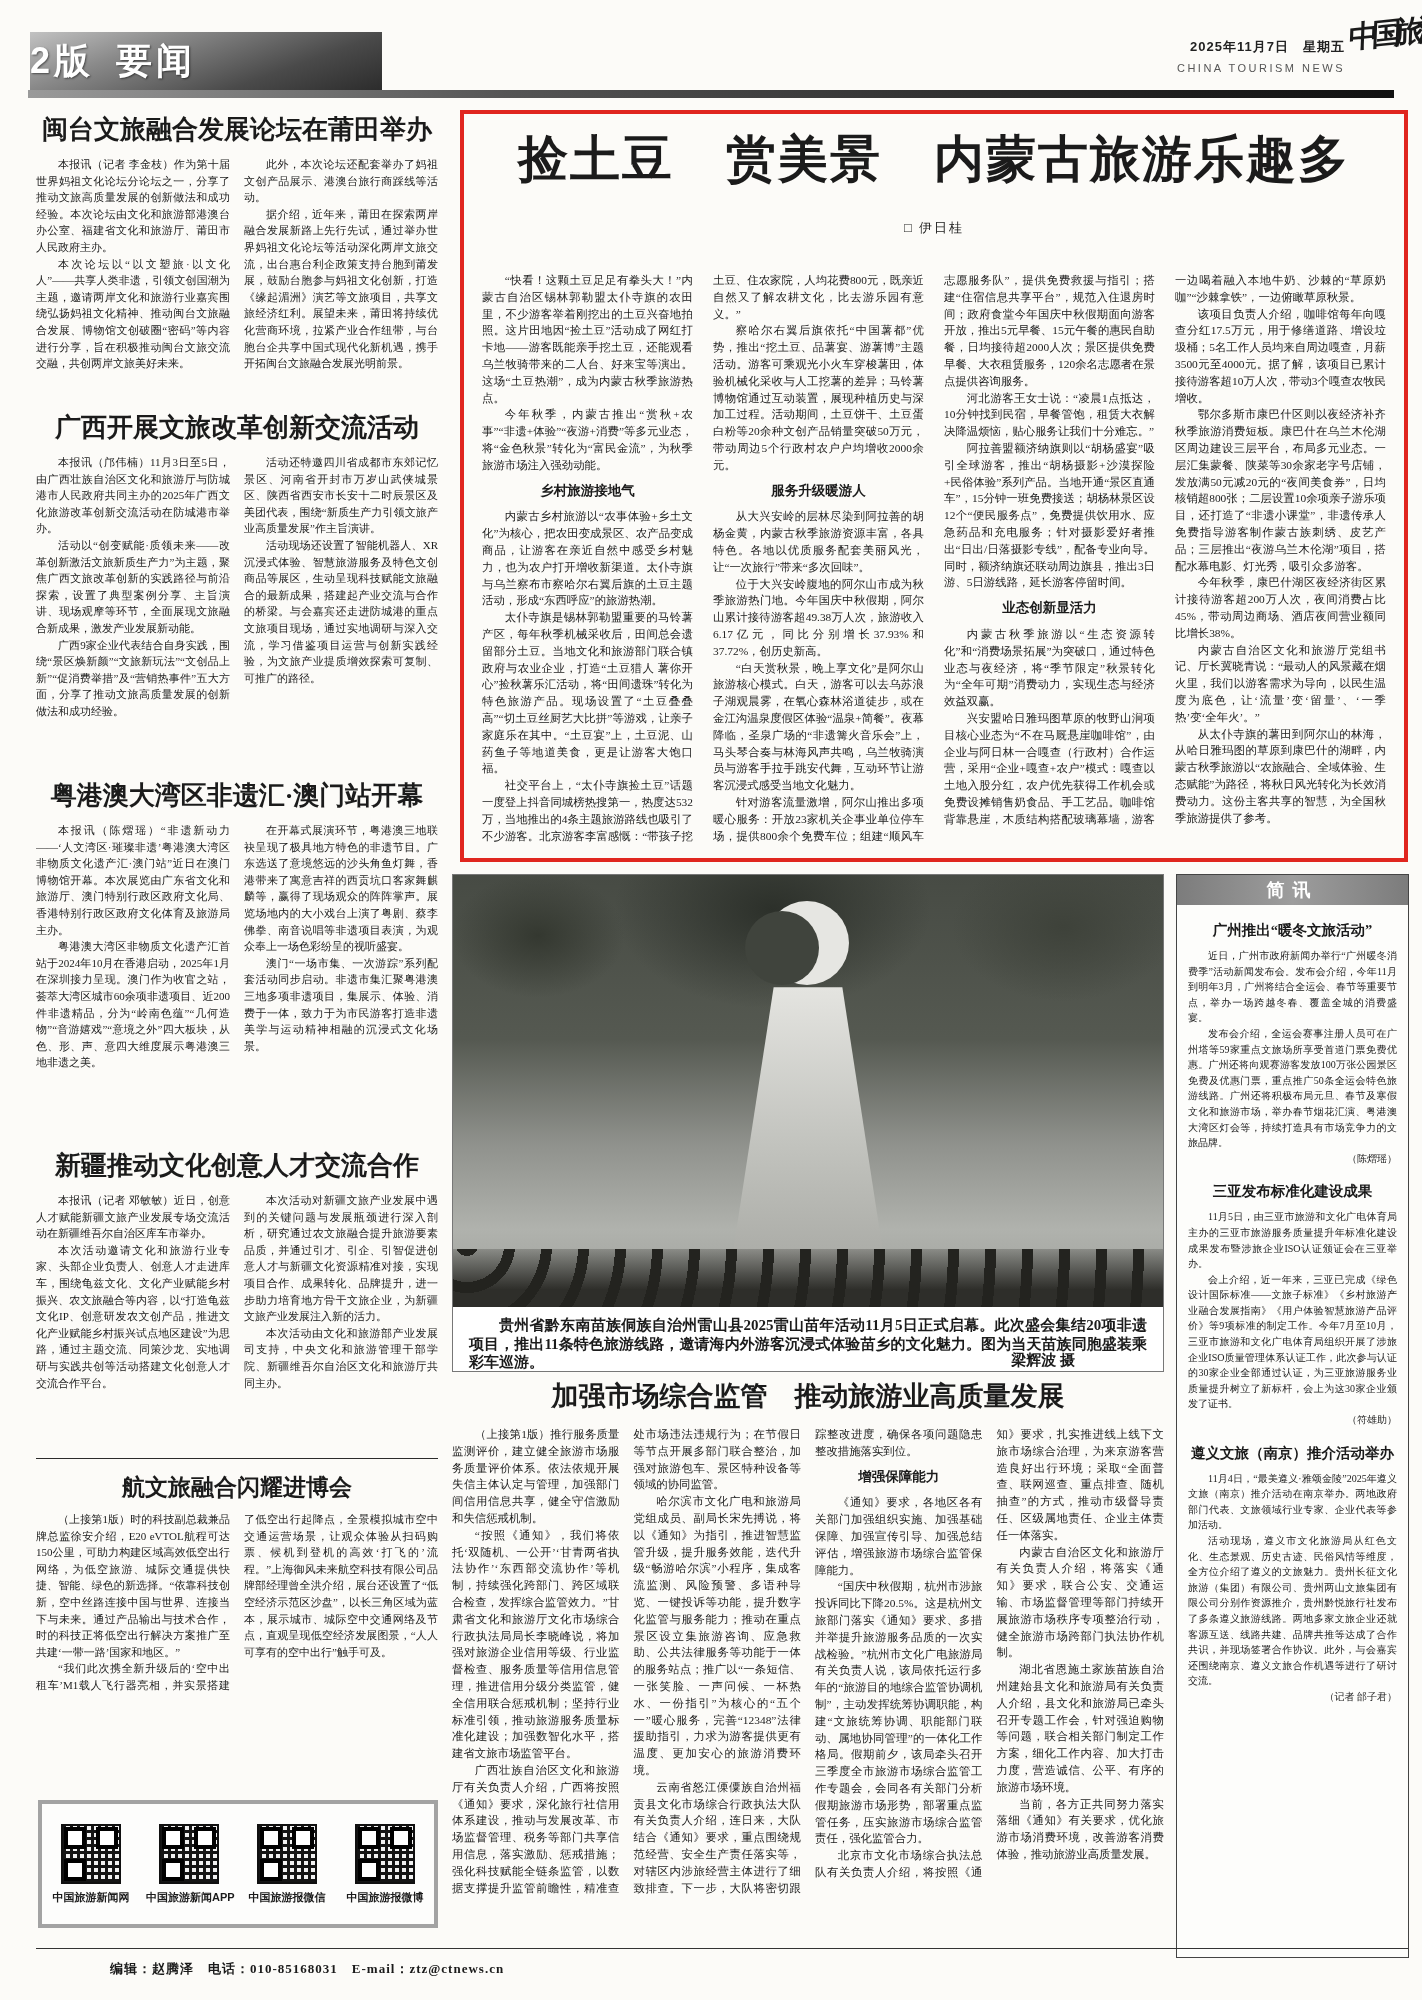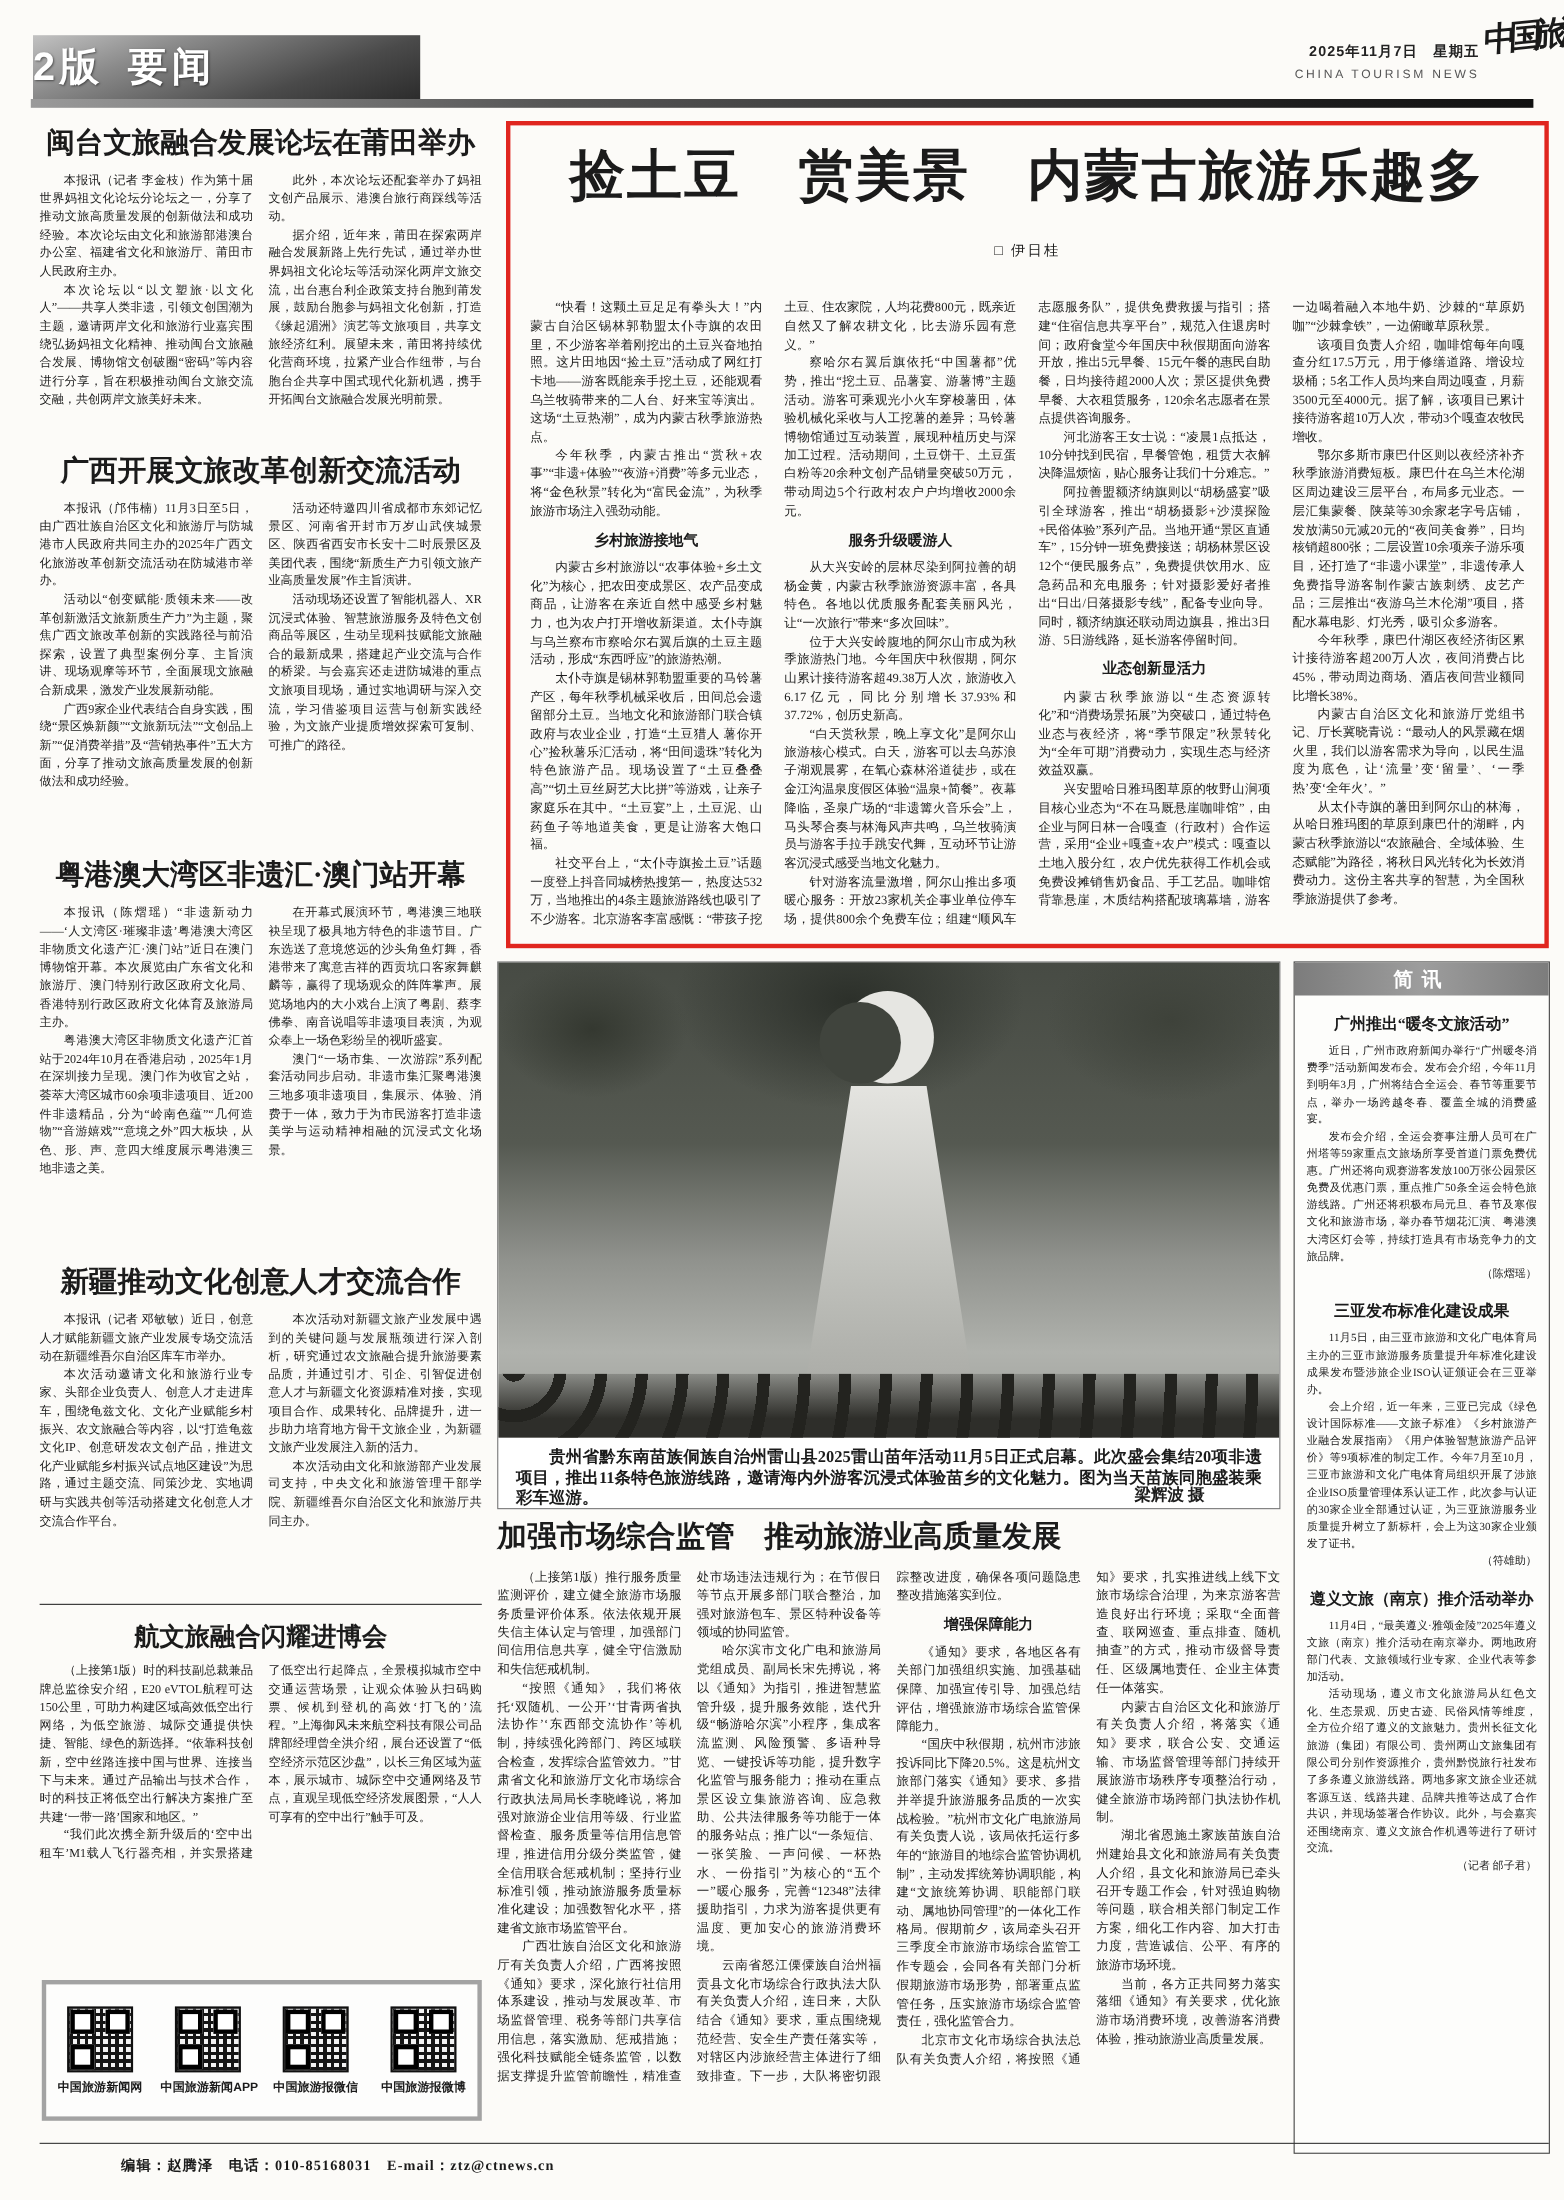--- a/index.html
+++ b/index.html
@@ -63,24 +63,24 @@
     background:linear-gradient(180deg,#e4e4e0,#c2c3be 55%,#a8a9a4);
     clip-path:polygon(28% 0,72% 0,100% 100%,0 100%);}
   .crescent{position:absolute;left:44%;top:6%;width:84px;height:84px;border-radius:50%;background:#e6e6e2;}
   .crescent:after{content:'';position:absolute;left:-20px;top:10px;width:74px;height:74px;border-radius:50%;background:#40443d;}
   .crowd{position:absolute;left:0;bottom:0;width:100%;height:58px;
     background:
       repeating-radial-gradient(circle at 14px -4px,#23231f 0 11px,rgba(0,0,0,0) 11px 37px),
       linear-gradient(180deg,rgba(40,40,36,.25),#2e2e2a 70%);}
   .caption-wrap{position:relative;padding:9px 16px 4px 16px;font-size:15px;line-height:18.5px;font-weight:bold;}
   .caption{text-align:justify;text-indent:2em;}
-  .credit{position:absolute;right:68px;bottom:6px;font-weight:bold;}
+  .credit{position:absolute;right:88px;bottom:6px;font-weight:bold;}
   
   .market{position:absolute;left:452px;top:1378px;width:712px;}
-  .market-title{text-align:left;font-size:27px;font-weight:900;white-space:nowrap;letter-spacing:0;}
+  .market-title{text-align:center;font-size:27px;font-weight:900;white-space:nowrap;letter-spacing:0;}
   .market-body{margin-top:12px;height:568px;column-count:4;column-gap:14px;
     font-size:11.4px;line-height:16.8px;overflow:hidden;}
   
   .briefs{position:absolute;left:1176px;top:874px;width:233px;height:1084px;border:1.5px solid #444;
     background:#fdfdfb;overflow:hidden;}
   .briefs-bar{height:30px;background:linear-gradient(90deg,#7c7c7c,#9d9d9d 50%,#7c7c7c);
     color:#fff;font-size:18px;font-weight:bold;text-align:center;line-height:30px;letter-spacing:8px;}
   .brief{padding:0 11px;}
   .brief-title{text-align:center;font-weight:bold;font-size:14.5px;margin:16px 0 8px 0;white-space:nowrap;}
   .brief-body{font-size:10px;line-height:15.6px;}

